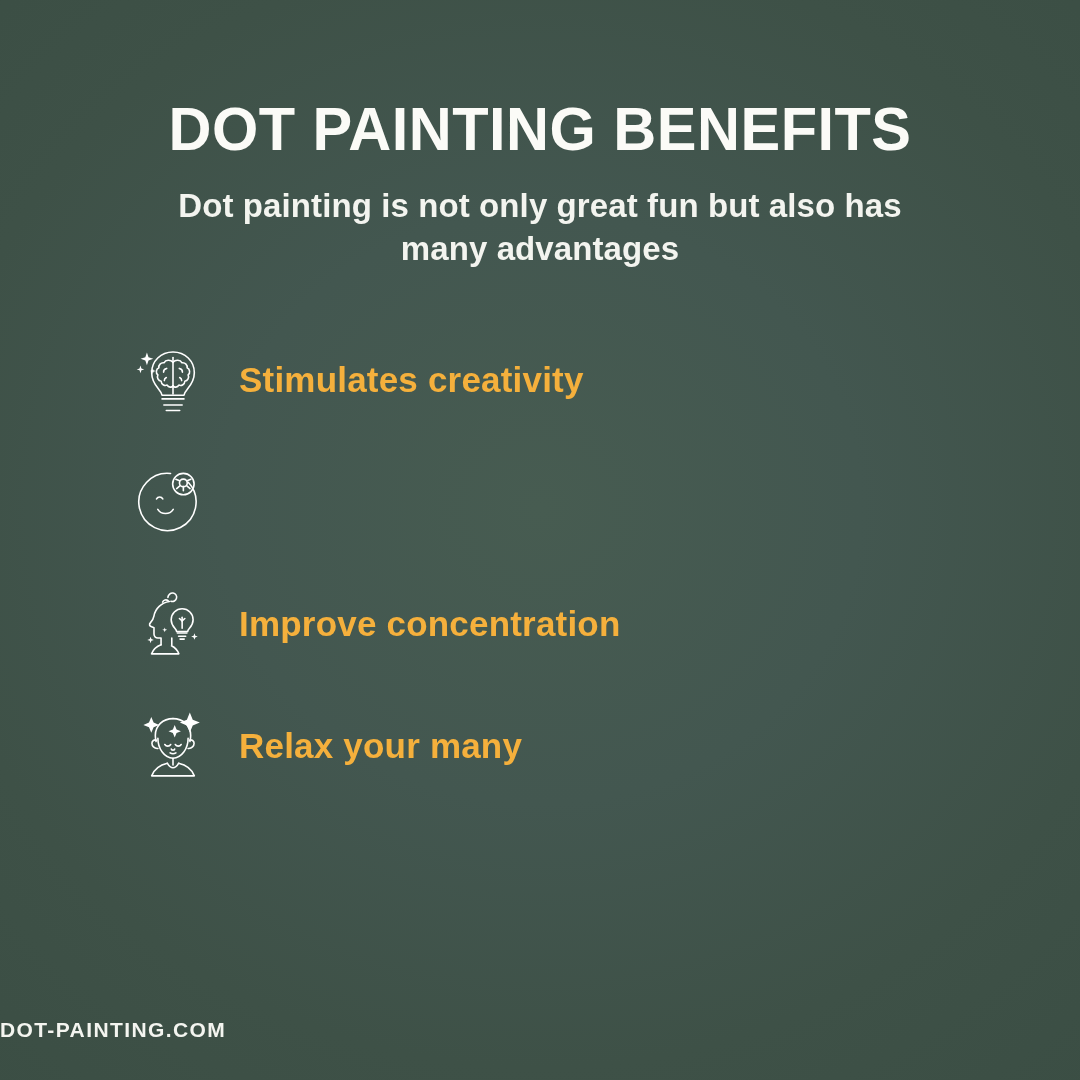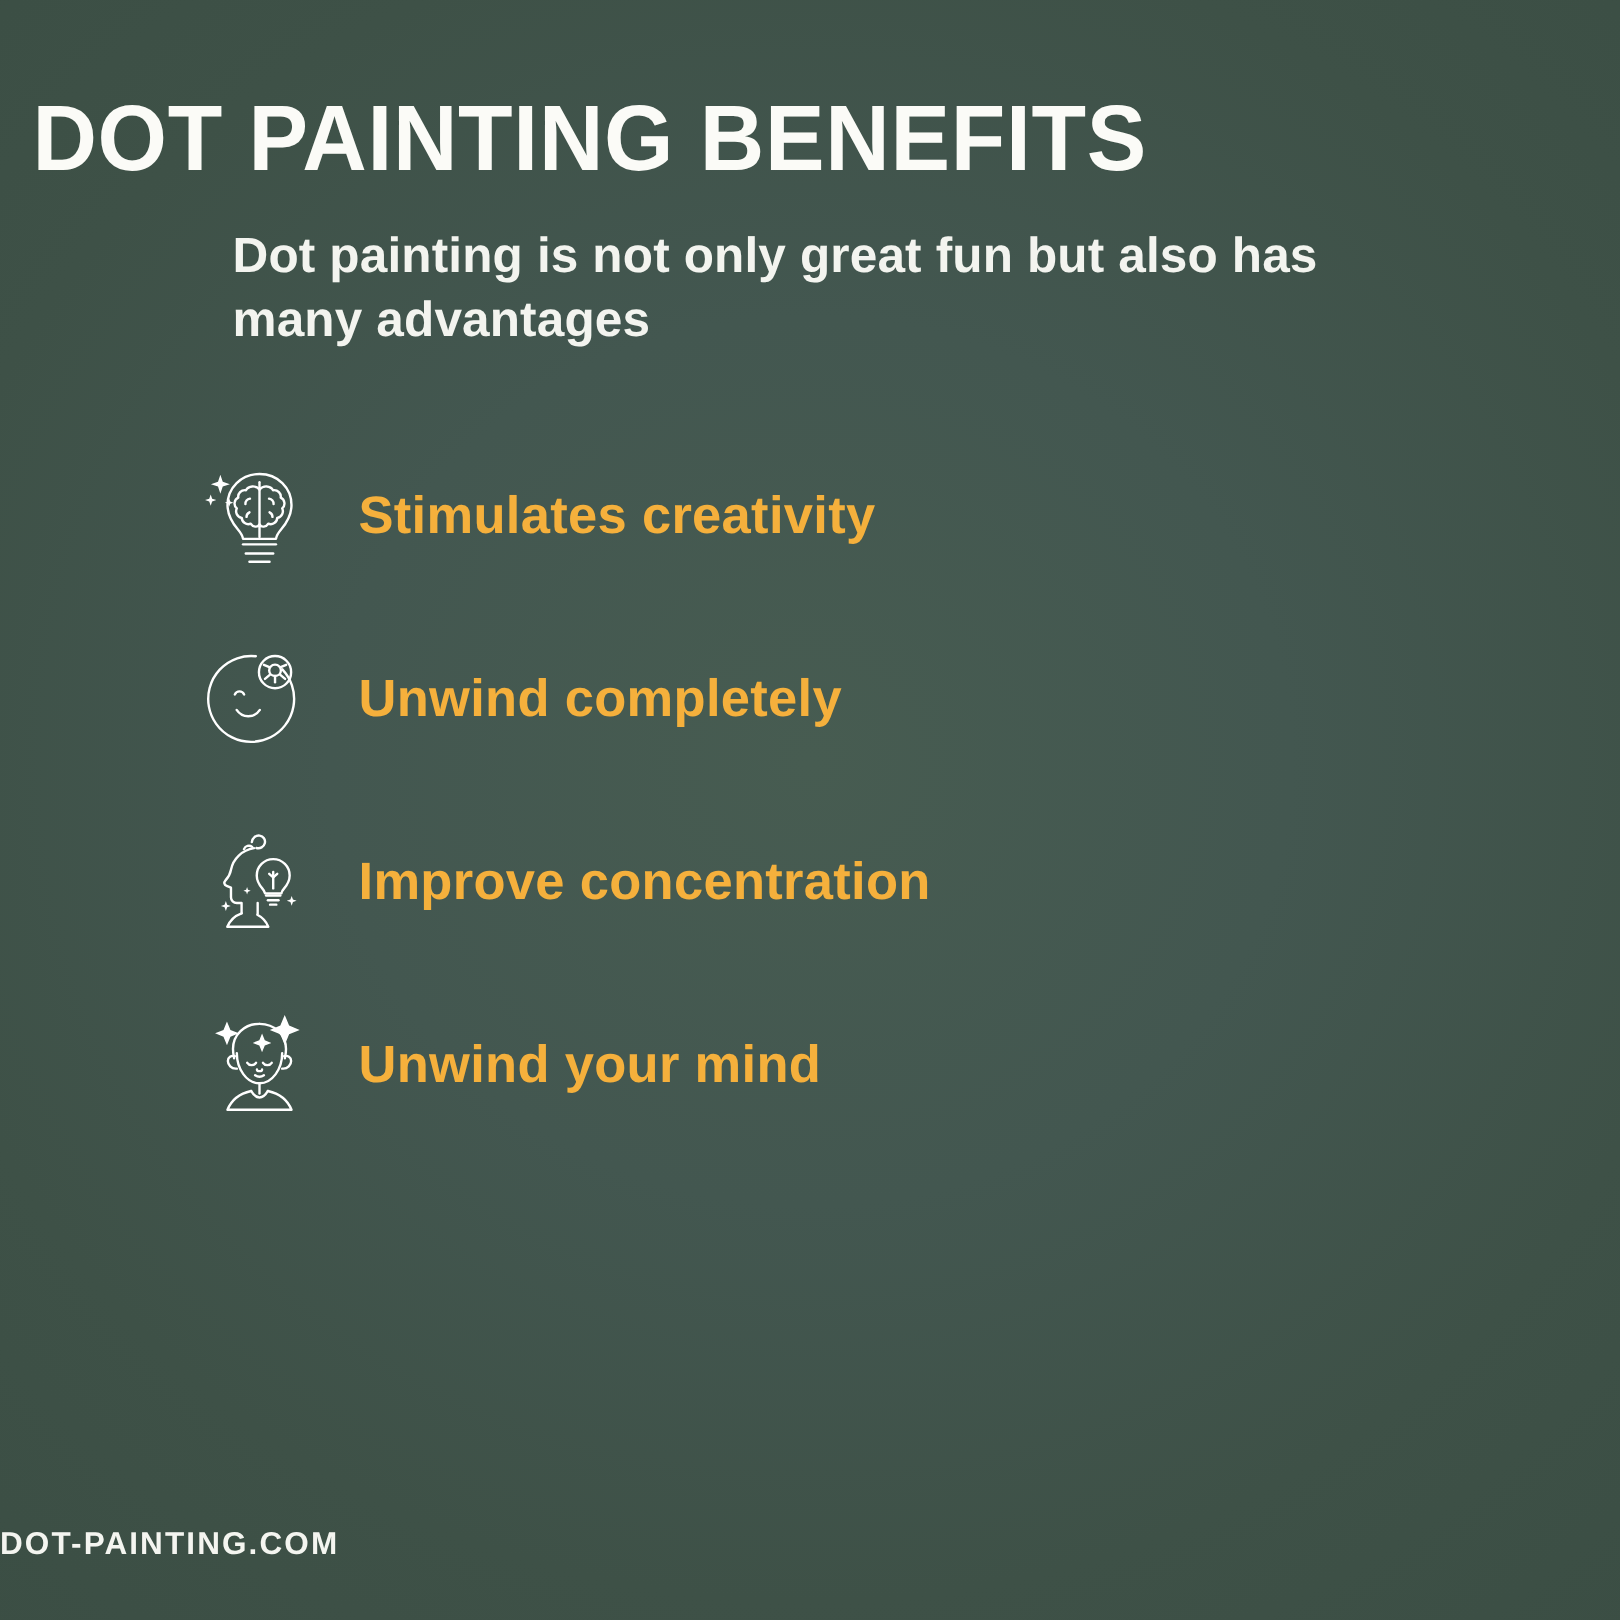--- a/index.html
+++ b/index.html
@@ -24,22 +24,22 @@
     width: 1080px;
     height: 1080px;
     display: flex;
     flex-direction: column;
     align-items: center;
   }
 
   
   .header {
     width: 100%;
-    text-align: left;
-    padding-top: 60px;
+    text-align: center;
+    padding-top: 96px;
   }
 
   .poster-title {
     font-family: "Liberation Sans Narrow", "Liberation Sans", sans-serif;
     font-size: 62px;
     font-weight: 700;
     letter-spacing: 0.5px;
     line-height: 1.05;
     color: #fbfbf7;
     transform: scaleX(0.96);
@@ -167,21 +167,20 @@
           <path d="M40.5 13.2c-2 0-3.2 1.6-3.2 3.2 0 1.8 1.5 3 3.2 3s3.2-1.2 3.2-3c0-1.6-1.2-3.2-3.2-3.2z"></path>
           <path d="M40.5 19.4v3.4"></path>
           <path d="M37.4 14.6l-3 -1.3"></path>
           <path d="M43.6 14.6l3 -1.3"></path>
           <path d="M37.6 18.8l-2.6 2.2"></path>
           <path d="M43.4 18.8l2.6 2.2"></path>
           <path d="M18.5 29.5c1.1-2.2 4-2.2 5.1 0"></path>
           <path d="M19.5 38c3 4.6 9.7 4.6 12.7 0"></path>
         </svg>
       </span>
-      <span class="benefit-label">Unwind completely</span>
     </li>
 
     <li class="benefit-row">
       <span class="benefit-icon">
         <svg viewBox="0 0 64 64">
           <path d="M29 13.5c-6.5 1-11.5 5.8-12.6 11.8-.5 2.8-1.6 4.3-3 5.8-1 1.1-.8 2.5.6 3l2.4 1v5.2c0 1.8 1.4 3.2 3.2 3.2h2.6v5.6"></path>
           <path d="M22.2 49.1c-3.6 1.3-6.4 3.9-7.8 7.4h22.4c-1.1-2.9-3.2-5.2-6-6.6"></path>
           <path d="M31 49.1v-5.6"></path>
           <path d="M39.5 19.5c5 0 9 4 9 9 0 3.3-1.6 5.4-3 7-.9 1-1.4 1.7-1.5 2.7h-9c-.2-1-.6-1.7-1.5-2.7-1.4-1.6-3-3.7-3-7 0-5 4-9 9-9z"></path>
           <path d="M35.6 39.4h7.8"></path>
@@ -214,21 +213,21 @@
           <path d="M30.6 34.4c0 1.3 2.8 1.3 2.8 0"></path>
           <path d="M29.6 37.6c1.5 1 3.3 1 4.8 0"></path>
           <path d="M32 42v5.6"></path>
           <path d="M27.4 46.2c-6.2 1.4-10.9 5.2-12.9 10.3h35c-2-5.1-6.7-8.9-12.9-10.3"></path>
           <path d="M27.4 46.2c1.4 2.4 2.8 3.6 4.6 3.6s3.2-1.2 4.6-3.6"></path>
           <path class="solid" d="M14.2 8.2l1.9 4.6 4.6 1.9-4.6 1.9-1.9 4.6-1.9-4.6-4.6-1.9 4.6-1.9z"></path>
           <path class="solid" d="M45.8 4.6l2.4 5.8 5.8 2.4-5.8 2.4-2.4 5.8-2.4-5.8-5.8-2.4 5.8-2.4z"></path>
           <path class="solid" d="M33.4 14.8l1.5 3.6 3.6 1.5-3.6 1.5-1.5 3.6-1.5-3.6-3.6-1.5 3.6-1.5z"></path>
         </svg>
       </span>
-      <span class="benefit-label">Unwind your mind</span>
+      <span class="benefit-label">Relax your many</span>
     </li>
 
 
   </ul>
 
   <footer class="footer">
     <span class="footer-text">DOT-PAINTING.COM</span>
   </footer>
 
 </div>

